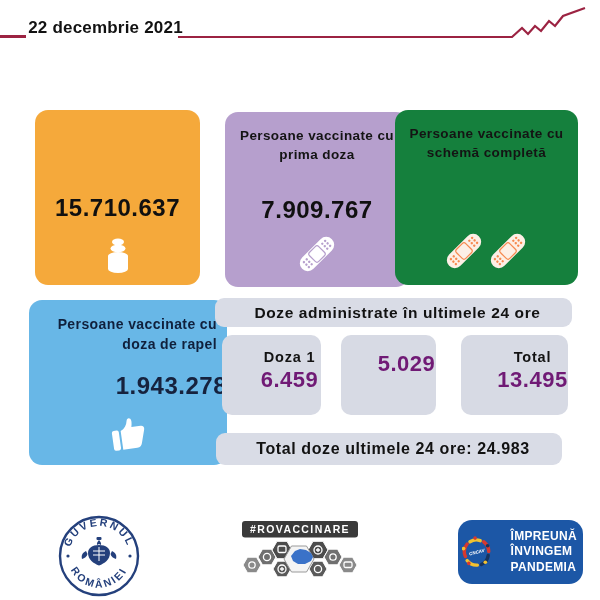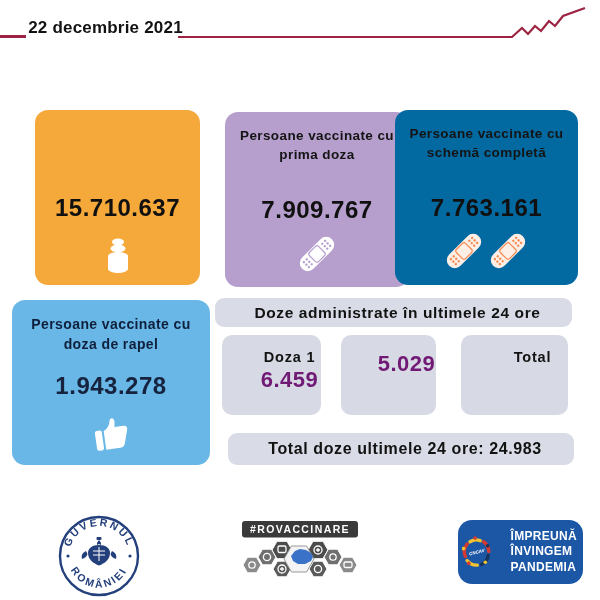--- a/index.html
+++ b/index.html
@@ -15,30 +15,30 @@
   .trend-svg { position:absolute; left:178px; top:3px; }
 
   
   .card { position:absolute; border-radius:13px; text-align:center; }
   .card .title { font-size:13.5px; line-height:1.4; letter-spacing:.4px; padding:15px 10px 0; color:#141414; }
   .card .value { position:absolute; left:0; right:0; font-size:24px; letter-spacing:.5px; color:#101010; }
   .card .icon { position:absolute; left:0; right:0; display:flex; justify-content:center; }
   #card-total  { left:35px;  top:110px; width:165px; height:175px; }
   #card-first  { left:213px; top:112px; width:184px; height:175px;margin-left:12px; }
   #card-full   { left:395px; top:110px; width:183px; height:175px; }
-  #card-boost  { left:12px;  top:300px; width:198px; height:165px; }
+  #card-boost  { left:29px;  top:300px; width:198px; height:165px;text-align:right; }
   #card-total .value, #card-first .value, #card-full .value { top:84px; }
   #card-boost .value { top:72px; color:#16223E; }
   #card-boost .title { color:#10203C; font-size:14px; }
   .card .icon { bottom:10px; }
 
   
   .pill { position:absolute; background:#D9DCE6; border-radius:9px; display:flex; align-items:center; justify-content:center; font-size:15.5px; letter-spacing:.6px; color:#121212;padding-left:8px; }
   #pill-header { left:215px; top:298px; width:357px; height:29px; }
-  #pill-total  { left:216px; top:433px; width:346px; height:32px; font-size:16px;margin-left:12px; }
+  #pill-total  { left:216px; top:433px; width:346px; height:32px; font-size:16px; }
   .mini-box { position:absolute; top:335px; height:80px; background:#D7DAE4; border-radius:10px; text-align:center; padding-top:14px;padding-left:36px; }
   .mini-box .label { font-size:14.5px; letter-spacing:.8px; color:#131313; }
   .mini-box .num { font-size:22px; margin-top:2px; letter-spacing:.5px; color:#701a75; }
   #box-d1 { left:222px; width:99px; }
   #box-d2 { left:341px; width:95px; }
   #box-rp { left:461px; width:107px; }
 
   
   .gov-logo { position:absolute; left:55px; top:515px; }
   .rov-logo { position:absolute; left:234px; top:521px; }
@@ -89,23 +89,22 @@
             <circle cx="34" cy="23" r="1.2"></circle>
               <circle cx="38" cy="23" r="1.2"></circle>
             <circle cx="34" cy="26.5" r="1.2"></circle>
               <circle cx="38" cy="26.5" r="1.2"></circle>
           </g>
         </g>
       </svg>
     </div>
   </div>
 
-  <div class="card" id="card-full" style="background: #0369a1;">
+  <div class="card" id="card-full" style="background: #15803d;">
     <div class="title">Persoane vaccinate cu schemă completă</div>
-    <div class="value">7.763.161</div>
     <div class="icon">
       <svg width="92" height="48" viewBox="0 0 92 48">
         <g transform="rotate(-45 23 24)">
           <rect x="2" y="16" width="42" height="16" rx="8" fill="#FDEFE6"></rect>
           <rect x="16.5" y="17.5" width="13" height="13" rx="2.5" fill="#FDEFE6" stroke="#F6894F" stroke-width="1.2"></rect>
           <g fill="#F6894F">
             <circle cx="8" cy="20.5" r="1.2"></circle>
               <circle cx="12" cy="20.5" r="1.2"></circle>
             <circle cx="8" cy="24" r="1.2"></circle>
               <circle cx="12" cy="24" r="1.2"></circle>
@@ -158,20 +157,21 @@
 
   <div class="mini-box" id="box-d1">
     <div class="label">Doza 1</div>
     <div class="num">6.459</div>
   </div>
   <div class="mini-box" id="box-d2">
     <div class="num">5.029</div>
   </div>
   <div class="mini-box" id="box-rp">
     <div class="label">Total</div>
+    <div class="num">13.495</div>
   </div>
 
   <div class="pill" id="pill-total">Total doze ultimele 24 ore: 24.983</div>
 
   <svg class="gov-logo" width="88" height="82" viewBox="0 0 88 82">
     <circle cx="44" cy="41" r="39" fill="#fff" stroke="#24407C" stroke-width="2.4"></circle>
     <defs>
       <path id="arcTop" d="M44 41 m-30 0 a30 30 0 0 1 60 0" fill="none"></path>
       <path id="arcBot" d="M44 41 m-31.5 0 a31.5 31.5 0 0 0 63 0" fill="none"></path>
     </defs>

